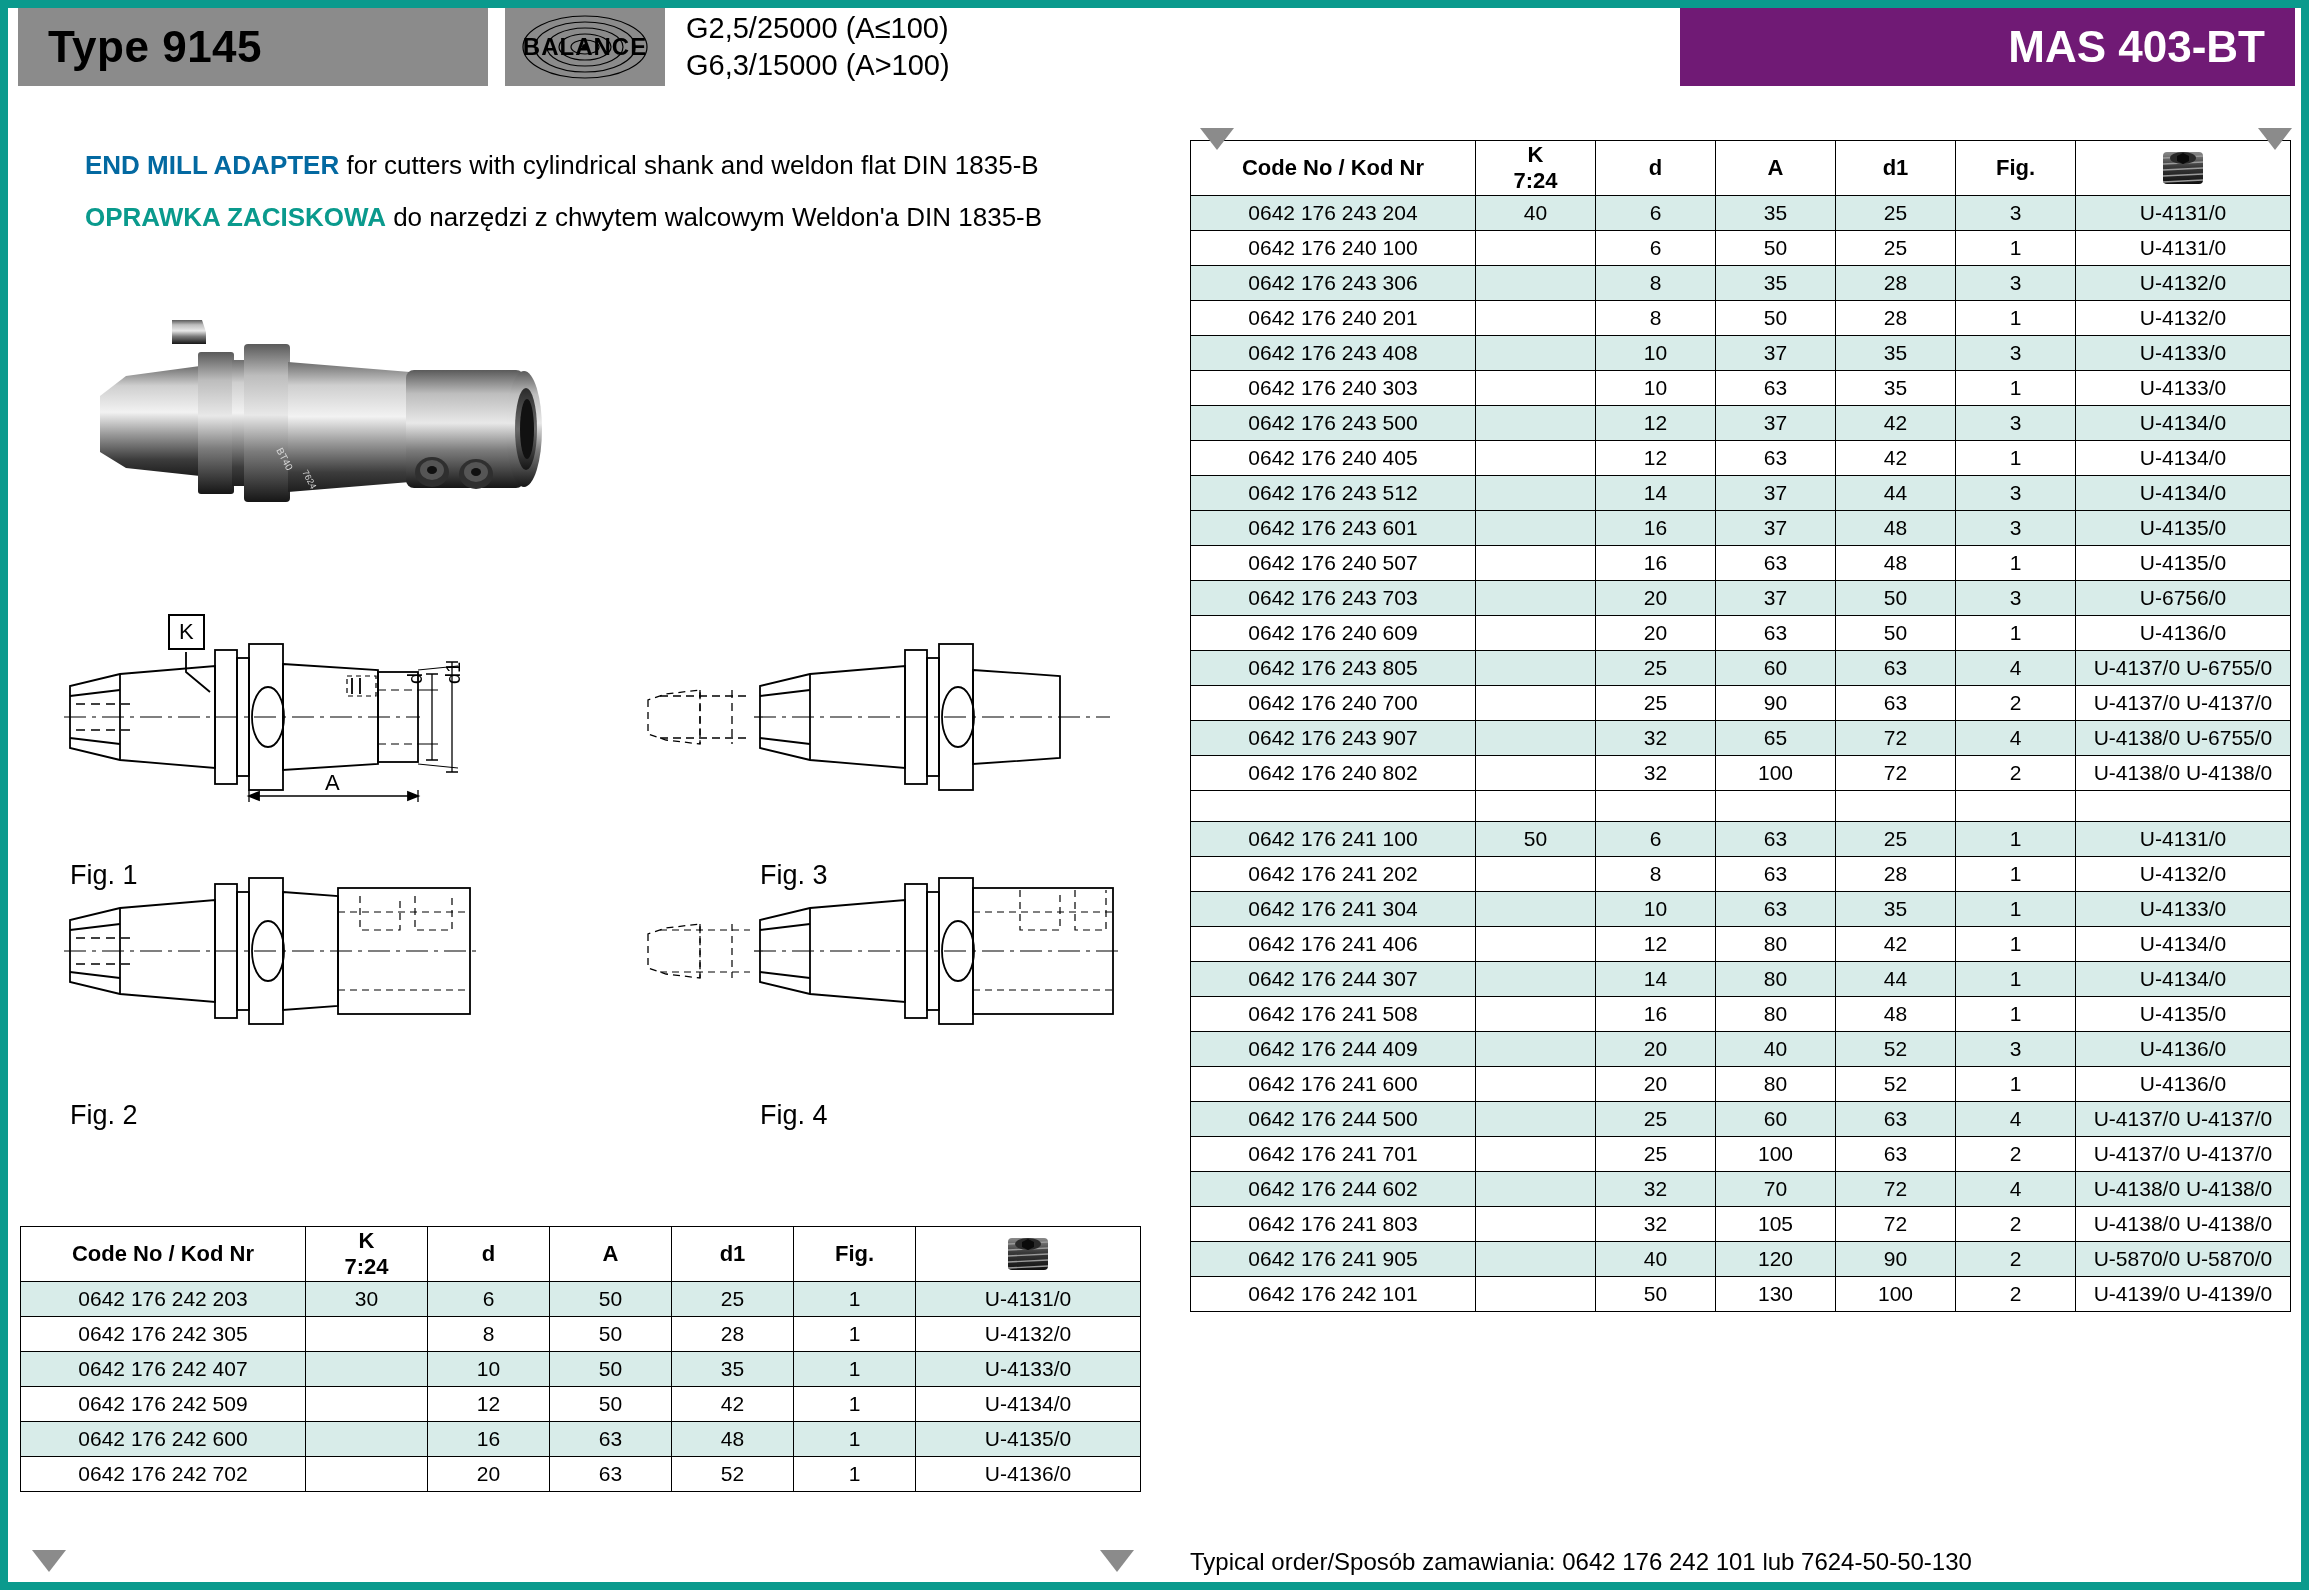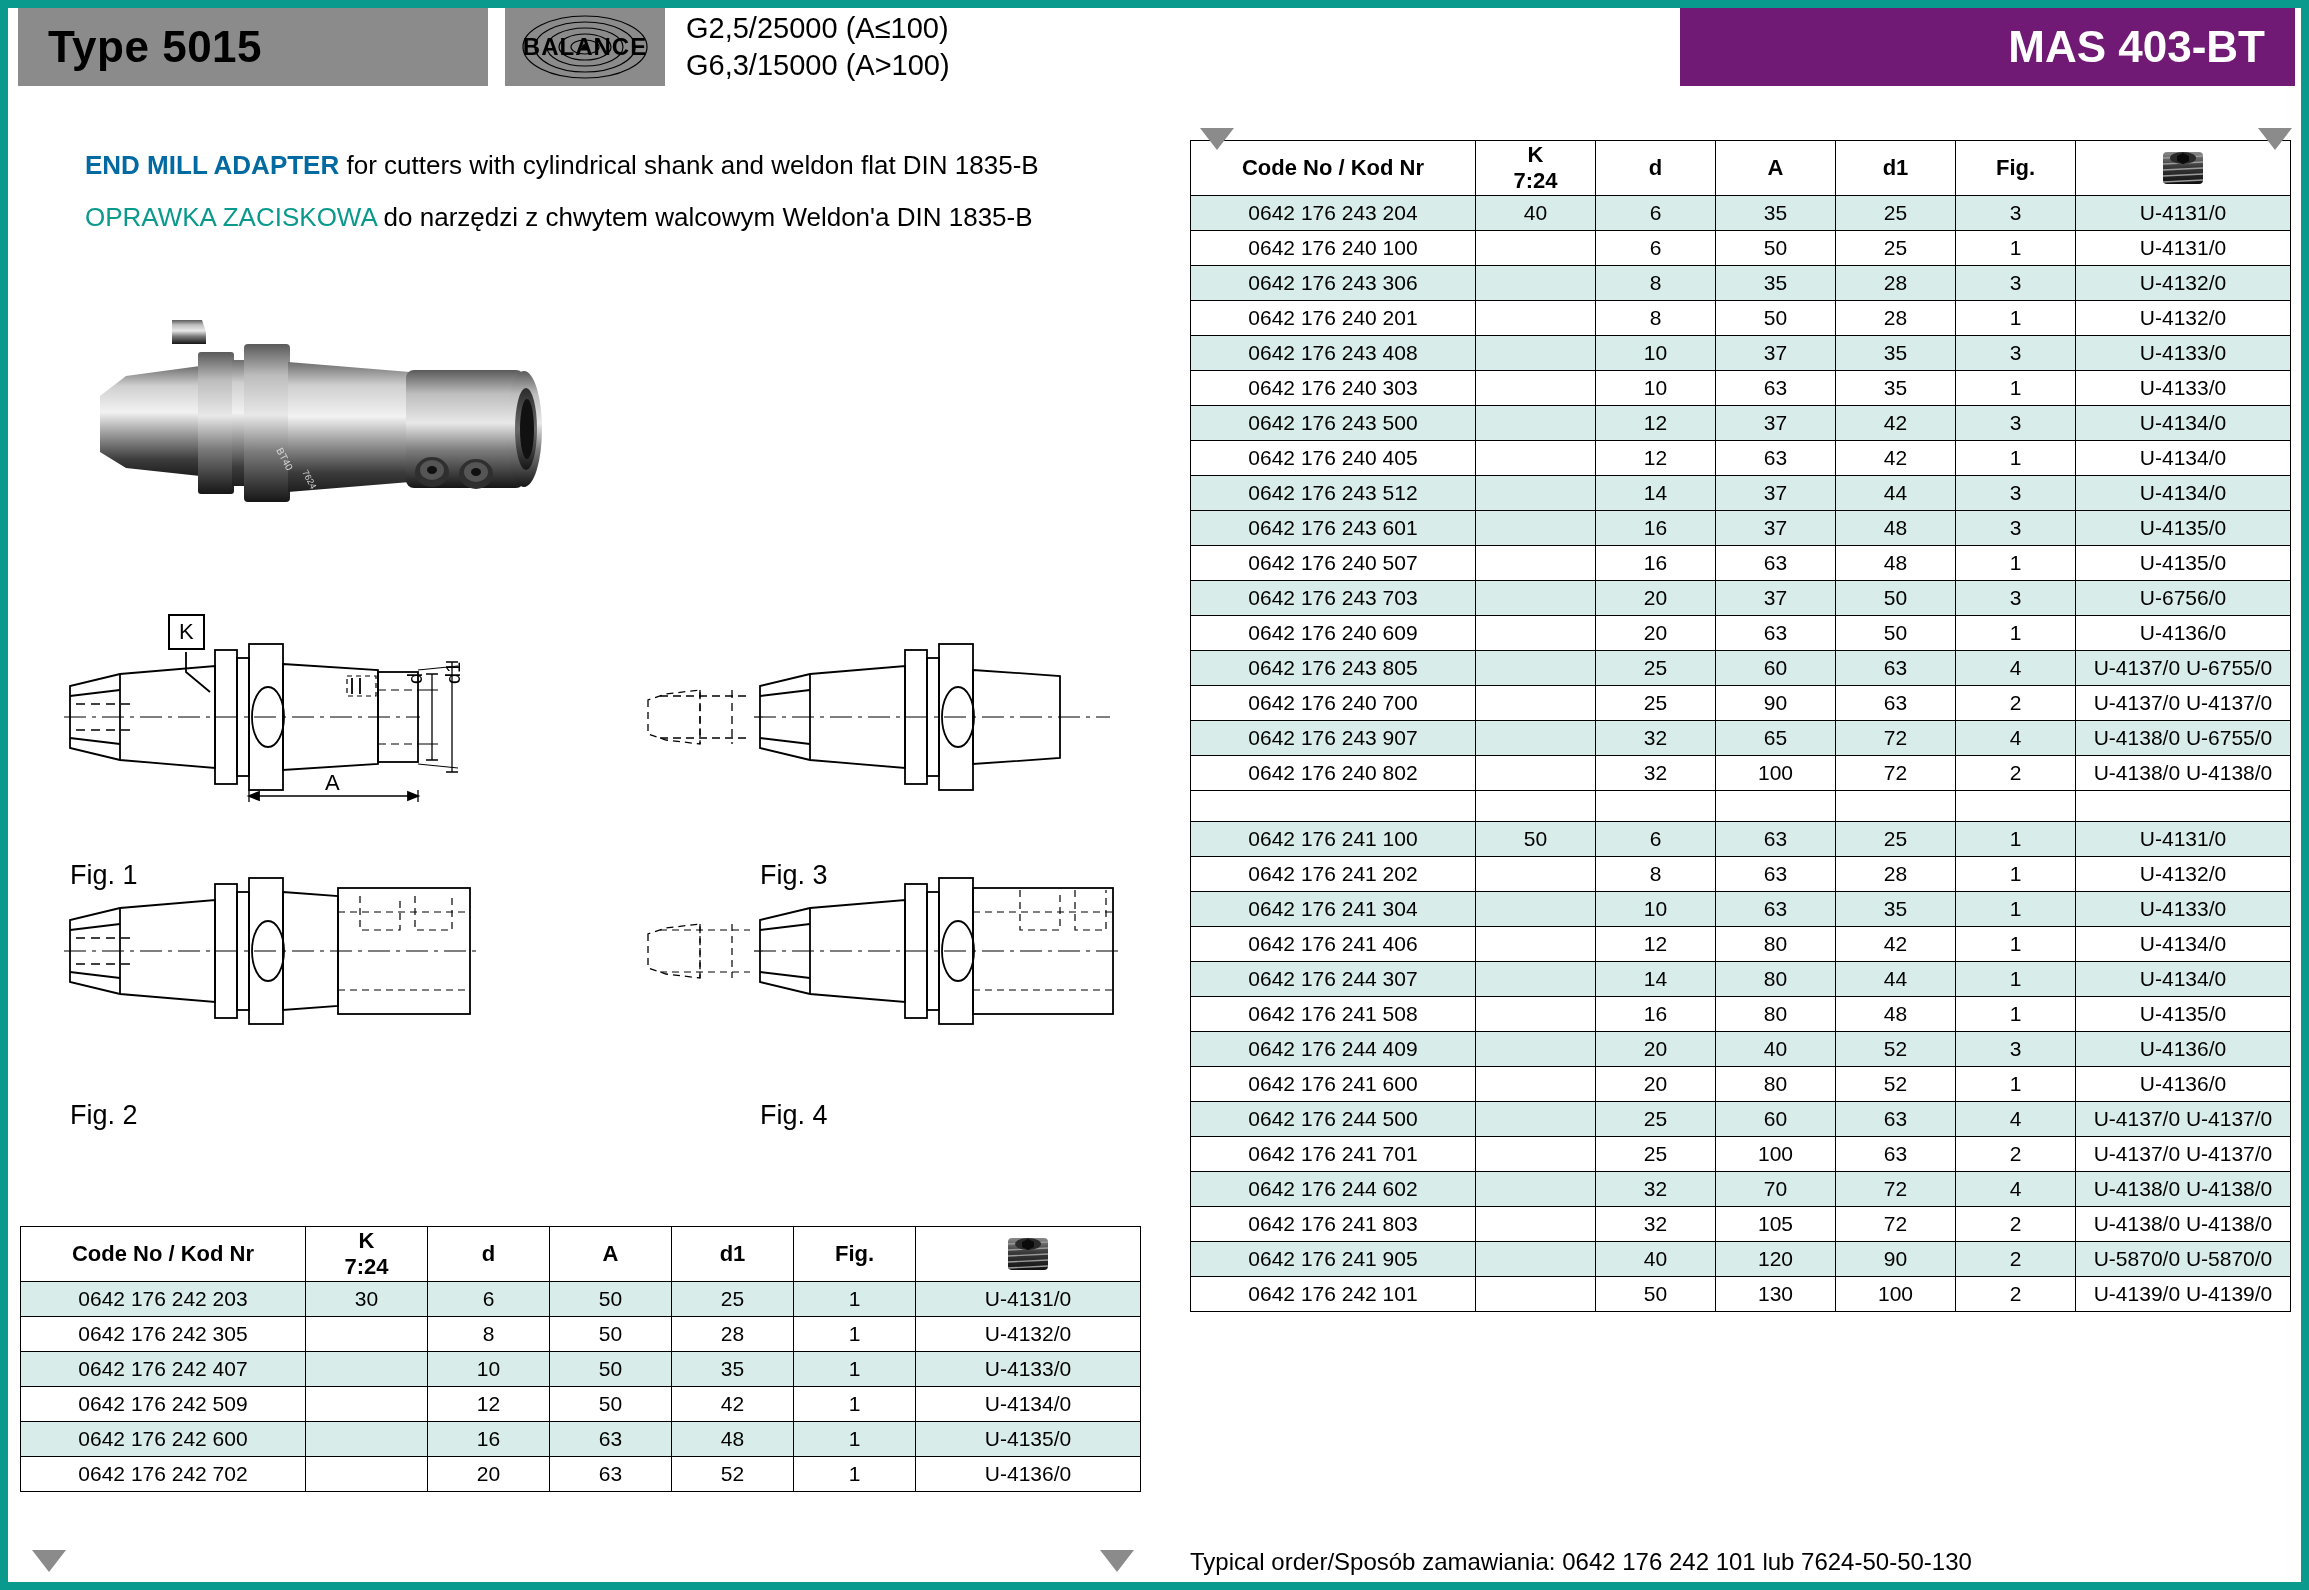--- a/index.html
+++ b/index.html
@@ -83,21 +83,21 @@
     position: absolute;
     left: 85px; top: 148px;
     width: 1055px;
   }
   .desc p {
     margin: 0 0 8px 0;
     font-size: 26px;
     line-height: 1.32;
   }
   .desc .en-strong { color: #0369a1; font-weight: bold; }
-  .desc .pl-strong { color: #0a9a8d; font-weight: normal; }
+  .desc .pl-strong { color: #0a9a8d; font-weight: bold; }
   .desc .pl { margin-top: 18px; }
 
   
   .photo {
     position: absolute;
     left: 80px; top: 300px;
     width: 640px; height: 290px;
   }
 
   
@@ -182,21 +182,21 @@
     position: absolute;
     background: #0a9a8d;
   }
 </style>
 </head>
 <body>
 
 <div class="page">
 
   <div class="hdr-type">
-    <span class="hdr-type-text">Type 5015</span>
+    <span class="hdr-type-text">Type 9145</span>
   </div>
 
   <div class="hdr-balance">
     <svg class="balance-rings" width="150" height="70" viewBox="0 0 150 70">
       <g fill="none" stroke="#000" stroke-width="1.2">
         <ellipse cx="75" cy="35" rx="14" ry="7"></ellipse>
         <ellipse cx="75" cy="35" rx="26" ry="13"></ellipse>
         <ellipse cx="75" cy="35" rx="38" ry="19"></ellipse>
         <ellipse cx="75" cy="35" rx="50" ry="25"></ellipse>
         <ellipse cx="75" cy="35" rx="62" ry="31"></ellipse>

